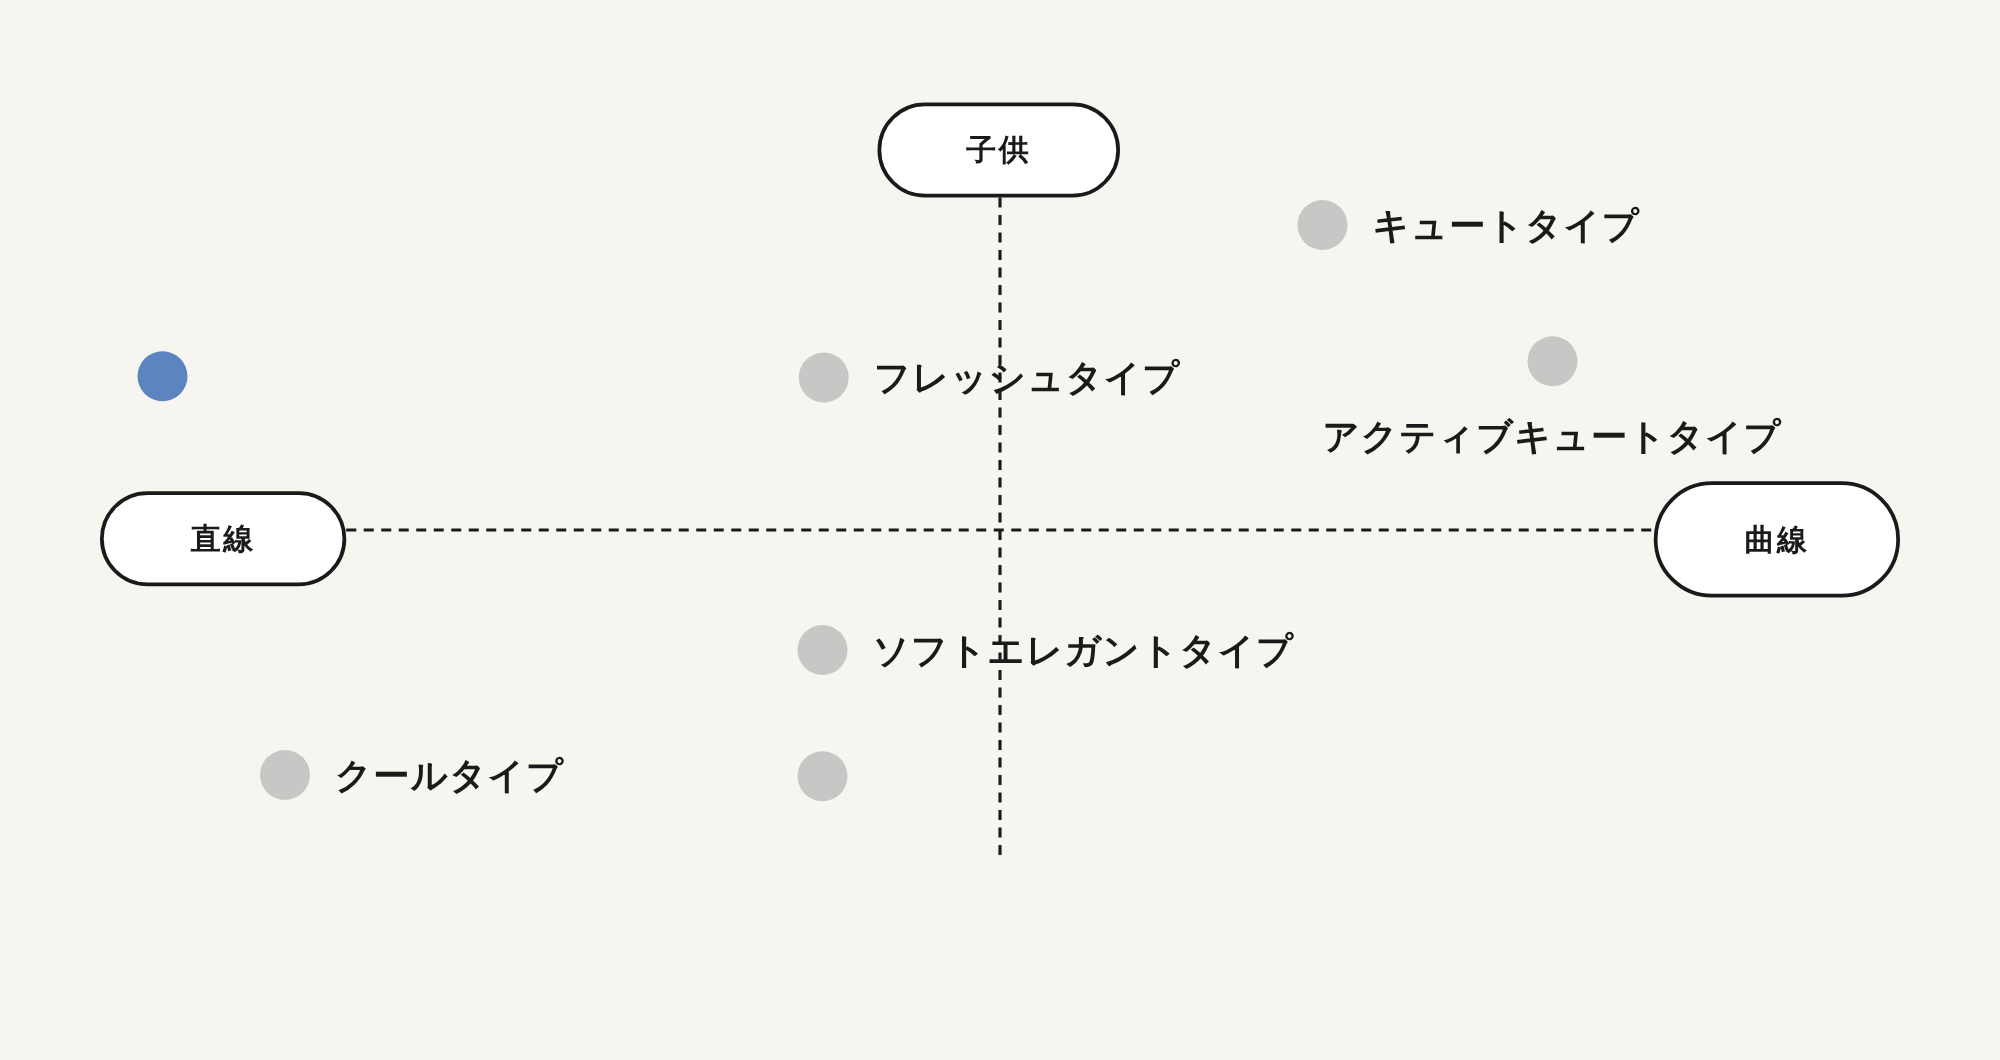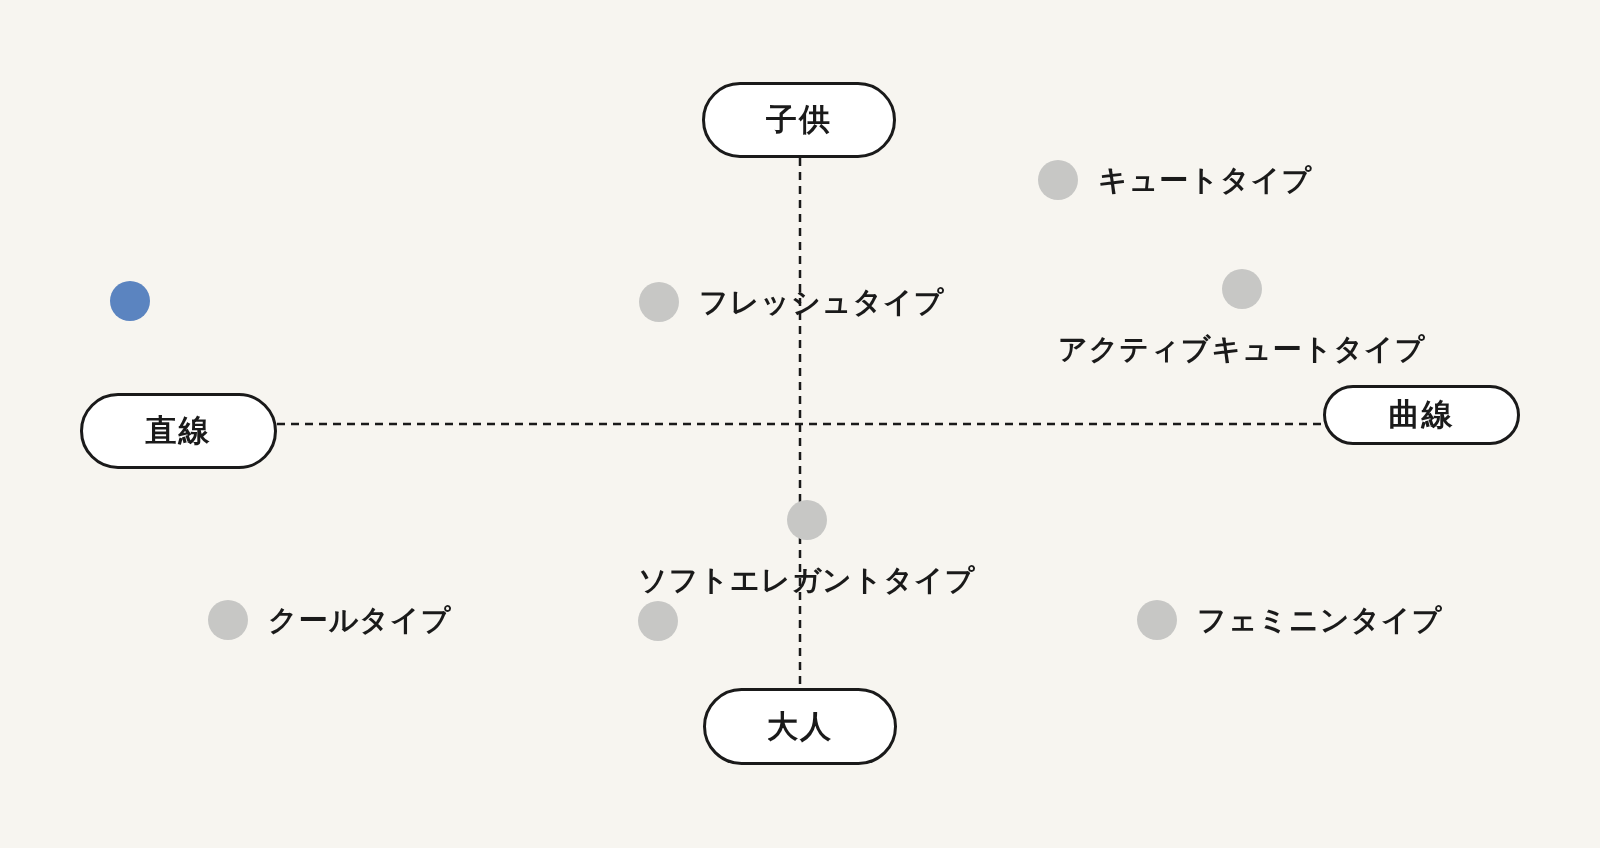--- a/index.html
+++ b/index.html
@@ -22,21 +22,21 @@
   }
   .pill {
     position: absolute;
     box-sizing: border-box;
     background: #ffffff;
     border: 3px solid #1a1a1a;
     border-radius: 999px;
     display: flex;
     align-items: center;
     justify-content: center;
-    font-size: 31px;
+    font-size: 24px;
     font-weight: 700;
     color: #1a1a1a;
     letter-spacing: 2px;
   }
   .item {
     position: absolute;
     display: flex;
     align-items: center;
     gap: 20px;
     height: 40px;
@@ -68,29 +68,26 @@
 
   <svg class="axis-lines" width="1600" height="848" viewBox="0 0 1600 848">
     <line x1="277" y1="424" x2="1323" y2="424" stroke="#1a1a1a" stroke-width="2.5" stroke-dasharray="8 6"></line>
     <line x1="800" y1="158" x2="800" y2="688" stroke="#1a1a1a" stroke-width="2.5" stroke-dasharray="8 6"></line>
   </svg>
 
   <div class="pill" style="left:702px; top:82px; width:194px; height:76px;">
     <span>子供</span>
   </div>
 
-  <div class="pill" style="left:703px; top:688px; width:194px; height:77px;">
-    <span>大人</span>
-  </div>
 
   <div class="pill" style="left:80px; top:393px; width:197px; height:76px;">
     <span>直線</span>
   </div>
 
-  <div class="pill" style="left:1323px; top:385px; width:197px; height:60px;">
+  <div class="pill" style="left:1323px; top:385px; width:197px; height:93px;">
     <span>曲線</span>
   </div>
 
   <div class="item" style="left:1038px; top:147px;">
     <span class="dot"></span>
     <span class="item-label">キュートタイプ</span>
   </div>
 
   <div class="item highlighted" style="left:110px; top:268px;">
     <span class="dot"></span>
@@ -99,32 +96,28 @@
   <div class="item" style="left:639px; top:269px;">
     <span class="dot"></span>
     <span class="item-label">フレッシュタイプ</span>
   </div>
 
   <div class="item" style="left:1058px; top:256px;flex-direction:column;">
     <span class="dot"></span>
     <span class="item-label">アクティブキュートタイプ</span>
   </div>
 
-  <div class="item" style="left:638px; top:487px;flex-direction:column;">
+  <div class="item" style="left:638px; top:487px;">
     <span class="dot"></span>
     <span class="item-label">ソフトエレガントタイプ</span>
   </div>
 
   <div class="item" style="left:208px; top:587px;">
     <span class="dot"></span>
     <span class="item-label">クールタイプ</span>
   </div>
 
   <div class="item" style="left:638px; top:588px;">
     <span class="dot"></span>
   </div>
 
-  <div class="item" style="left:1137px; top:587px;">
-    <span class="dot"></span>
-    <span class="item-label">フェミニンタイプ</span>
-  </div>
 
 </div>
 
 </body></html>

